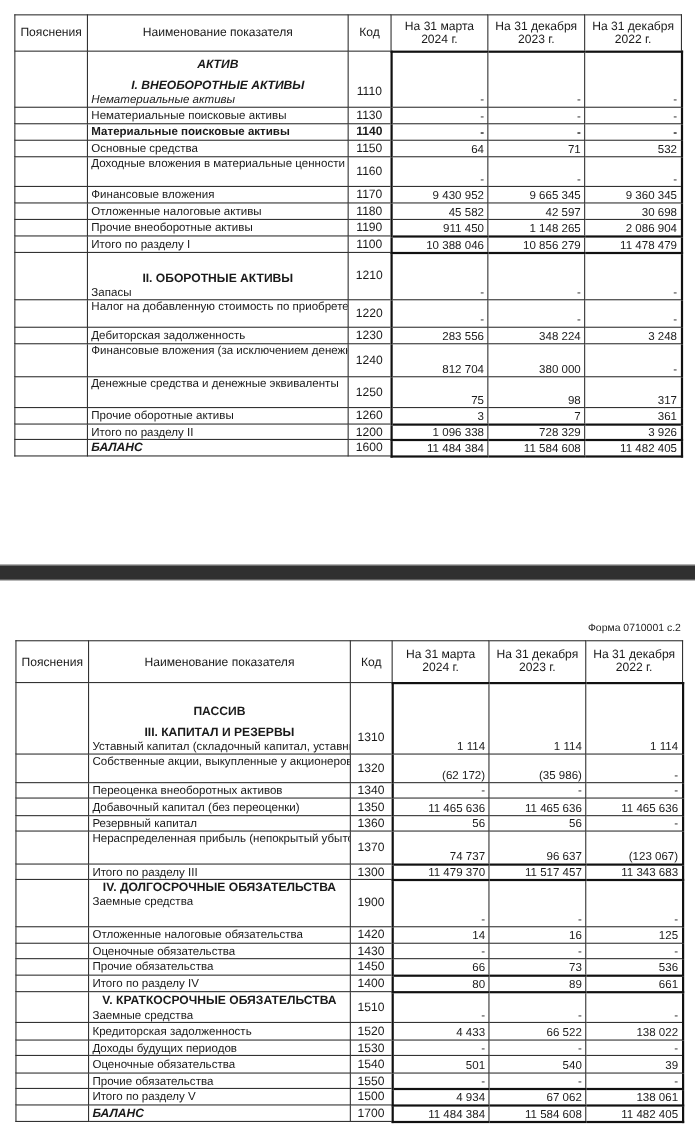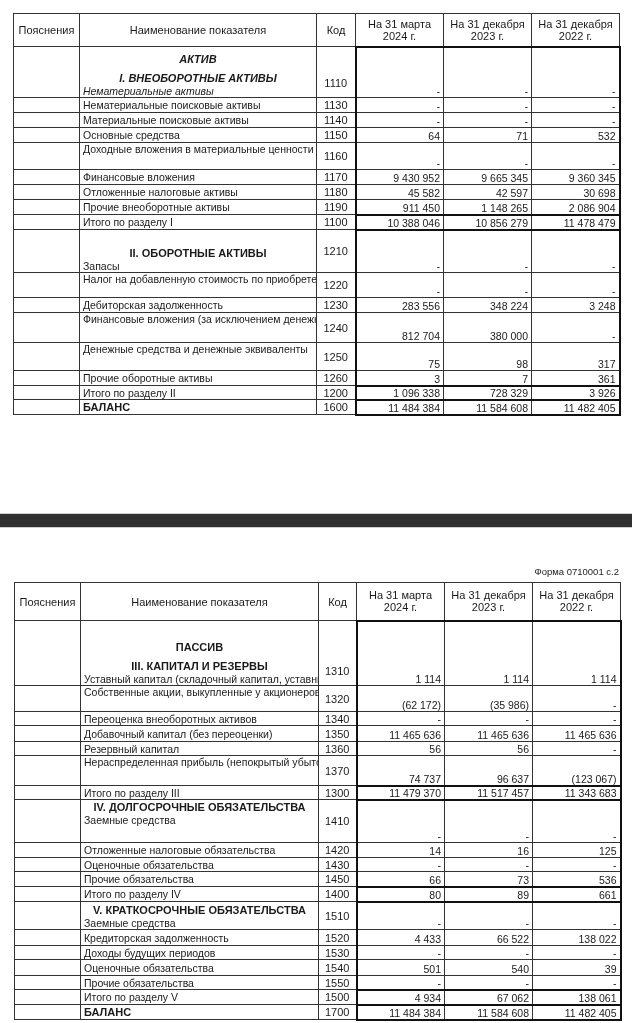--- a/index.html
+++ b/index.html
@@ -8,21 +8,21 @@
   .band { position: absolute; left: 0; top: 513px; width: 632px; height: 13px; background: #303030;
           border-top: 1px solid #cfcfcf; border-bottom: 1px solid #cfcfcf; }
   .form-code { position: absolute; top: 566px; right: 13px; font-size: 9.5px; color: #222; }
   table.bal { position: absolute; border-collapse: collapse; table-layout: fixed; font-size: 10.5px; }
   table.bal td, table.bal th { border: 1px solid #333; padding: 0 3px; overflow: hidden; white-space: nowrap; }
   table.bal th { font-weight: normal; text-align: center; line-height: 12px; font-size: 11px; white-space: normal; }
   td.expl { }
   td.name { text-align: left; line-height: 12px; white-space: normal; vertical-align: top; padding-top: 1px; }
   td.code { text-align: center; font-size: 11px; }
   td.val { text-align: right; vertical-align: bottom; padding-bottom: 0; font-size: 10.5px; }
-  td.name.bold { font-weight: bold; font-size: 11px; }
+  td.name.bold { font-weight: bold; font-size: 11px; font-style: italic; }
   .sec { display: block; font-weight: bold; text-align: center; font-size: 11px; line-height: 14px; }
   .sec.first { padding-top: 2px; }
   .sec.gap { padding-top: 5px; text-align: center; }
   .row-label { display: block; }
   
   table.bal td.v1 { border-left: 2px solid #111; }
   table.bal td.v3 { border-right: 2px solid #111; }
   tr.thick-top td.val { border-top: 2px solid #111; }
   tr.thick-bottom td.val { border-bottom: 2px solid #111; }
   tr.section-first td.val { border-top: 2px solid #111; }
@@ -65,21 +65,21 @@
       <tr style="height: 15px;">
         <td class="expl"></td>
         <td class="name" style="vertical-align: middle;">
           <span class="row-label">Нематериальные поисковые активы</span>
         </td>
         <td class="code">1130</td>
         <td class="val v1">-</td>
         <td class="val v2">-</td>
         <td class="val v3">-</td>
       </tr>
-      <tr style="height: 15px;">
+      <tr style="height: 15px; font-weight: bold;">
         <td class="expl"></td>
         <td class="name" style="vertical-align: middle;">
           <span class="row-label">Материальные поисковые активы</span>
         </td>
         <td class="code">1140</td>
         <td class="val v1">-</td>
         <td class="val v2">-</td>
         <td class="val v3">-</td>
       </tr>
       <tr style="height: 15px;">
@@ -319,21 +319,21 @@
         <td class="val v1">11 479 370</td>
         <td class="val v2">11 517 457</td>
         <td class="val v3">11 343 683</td>
       </tr>
       <tr class="section-first" style="height: 28px;">
         <td class="expl"></td>
         <td class="name" style="vertical-align: bottom; padding-bottom: 16px;">
           <span class="sec">IV. ДОЛГОСРОЧНЫЕ ОБЯЗАТЕЛЬСТВА</span>
           <span class="row-label">Заемные средства</span>
         </td>
-        <td class="code">1410</td>
+        <td class="code">1900</td>
         <td class="val v1">-</td>
         <td class="val v2">-</td>
         <td class="val v3">-</td>
       </tr>
       <tr style="height: 15px;">
         <td class="expl"></td>
         <td class="name" style="vertical-align: middle;">
           <span class="row-label">Отложенные налоговые обязательства</span>
         </td>
         <td class="code">1420</td>

